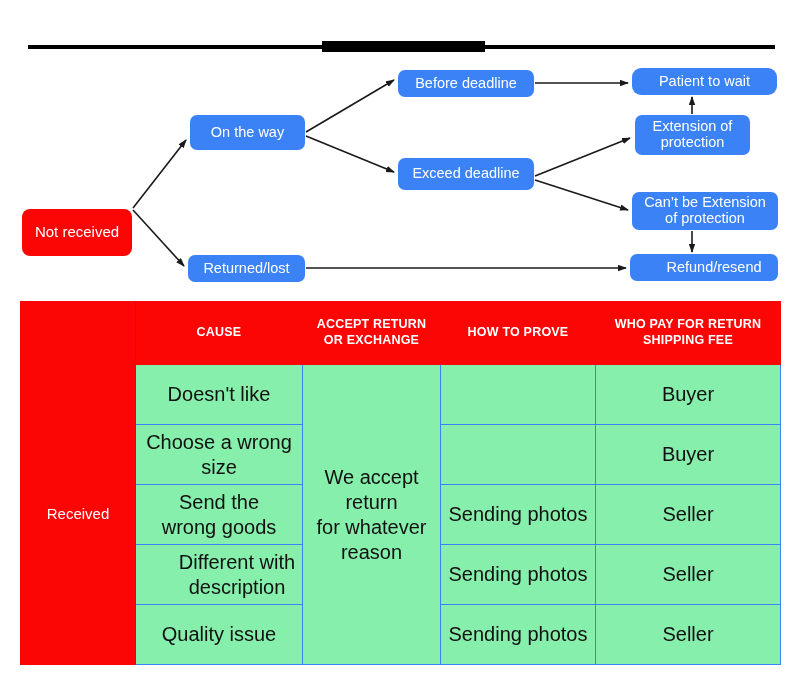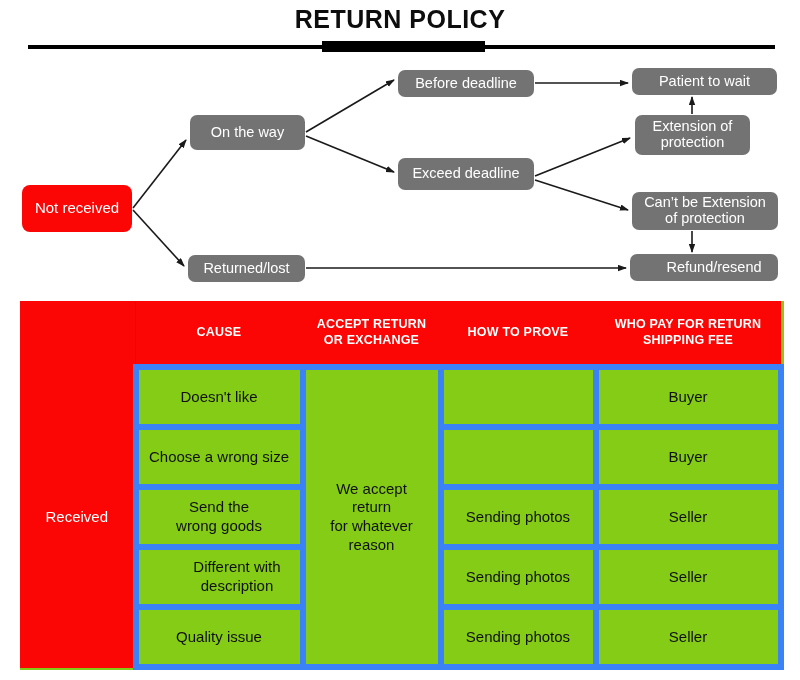--- a/index.html
+++ b/index.html
@@ -52,53 +52,54 @@
     width: 800px; height: 235px;
   }
   #flow-svg {
     position: absolute;
     left: 0; top: 0;
     width: 800px; height: 235px;
   }
   .node {
     position: absolute;
     box-sizing: border-box;
-    background: #737373;
+    background: #3b82f6;
     color: #ffffff;
     border-radius: 7px;
     display: flex;
     align-items: center;
     justify-content: center;
     text-align: center;
     font-size: 14.5px;
     line-height: 1.08;
     padding: 2px 6px;
     z-index: 2;
   }
   .node.start {
     background: #fb0505;
     border-radius: 8px;
     font-size: 15px;
+    margin-top: 24px;
   }
 
   
   #policy-table {
     position: absolute;
     left: 20px; top: 301px;
     width: 760px; height: 357px;
     border-collapse: collapse;
     table-layout: fixed;
-    background: #84cc16;
+    background: #86efac;
   }
   #policy-table td, #policy-table th {
-    border: 6px solid #3b82f6;
+    border: 1px solid #3b82f6;
     text-align: center;
     vertical-align: middle;
     font-weight: normal;
-    font-size: 15px;
+    font-size: 20px;
     line-height: 1.25;
     padding: 2px 4px;
   }
   #policy-table thead th {
     background: #fb0505;
     color: #ffffff;
     font-weight: bold;
     font-size: 12.5px;
     letter-spacing: 0.2px;
     height: 58px;
@@ -117,21 +118,20 @@
   .accept-cell {
     font-size: 14.5px;
     line-height: 1.5;
   }
   .body-row { height: 60px; }
 </style>
 </head>
 <body>
 
 <div id="title-block">
-  <div id="page-title">RETURN POLICY</div>
   <div id="title-rule-thin"></div>
   <div id="title-rule-thick"></div>
 </div>
 
 <div id="flow">
   <svg id="flow-svg" viewBox="0 0 800 235">
     <defs>
       <marker id="ah" markerWidth="9" markerHeight="9" refX="8" refY="3.2" orient="auto" markerUnits="userSpaceOnUse">
         <path d="M0,0 L9,3.2 L0,6.4 z" fill="#1a1a1a"></path>
       </marker>
@@ -173,21 +173,21 @@
   </div>
 
   <div class="node" style="left:398px; top:12px; width:136px; height:27px;">
     <span>Before deadline</span>
   </div>
 
   <div class="node" style="left:398px; top:100px; width:136px; height:32px;">
     <span>Exceed deadline</span>
   </div>
 
-  <div class="node" style="left:632px; top:10px; width:145px; height:27px;">
+  <div class="node" style="left:632px; top:10px; width:145px; height:27px;border-radius:9px;">
     <span>Patient to wait</span>
   </div>
 
   <div class="node" style="left:635px; top:57px; width:115px; height:40px; white-space:pre-line;">
     <span>Extension of
 protection</span>
   </div>
 
   <div class="node" style="left:632px; top:134px; width:146px; height:38px; white-space:pre-line;">
     <span>Can’t be Extension

